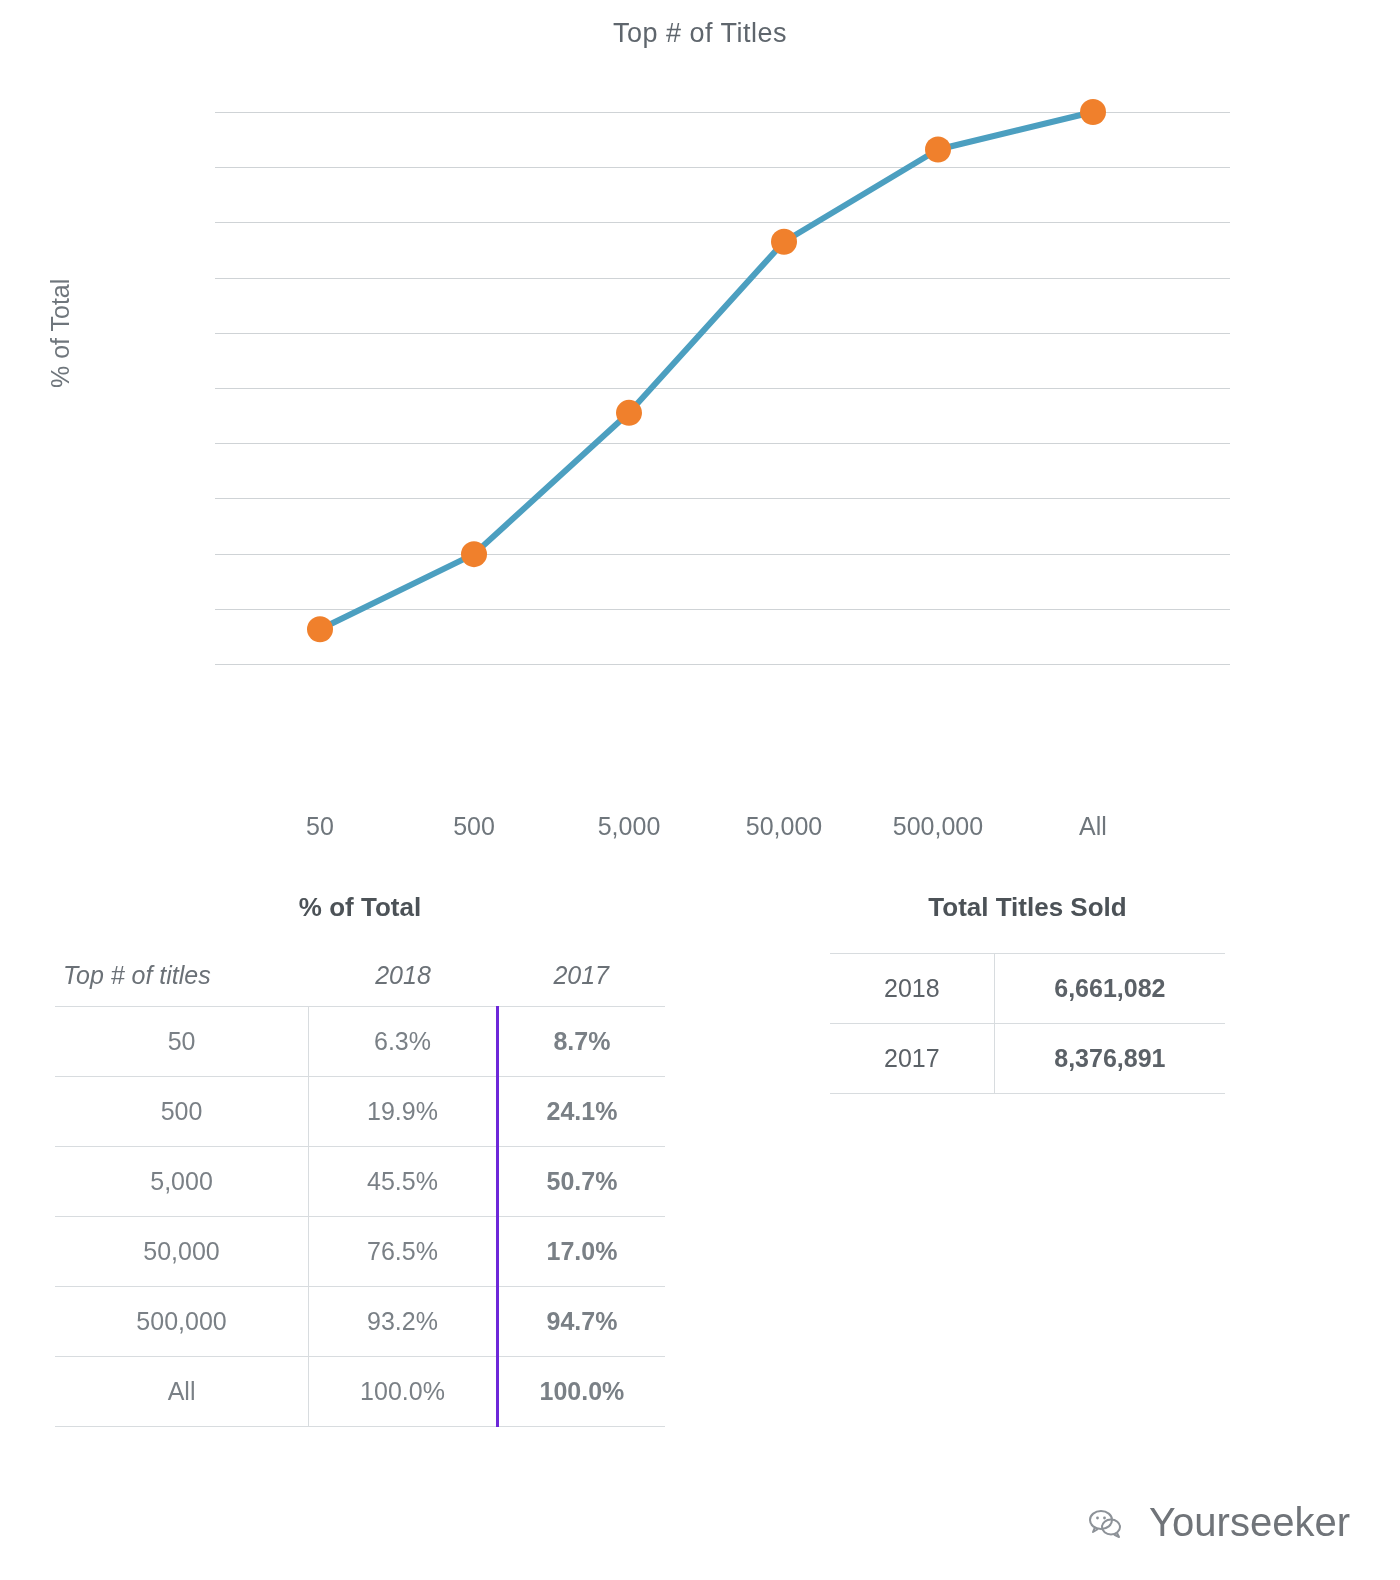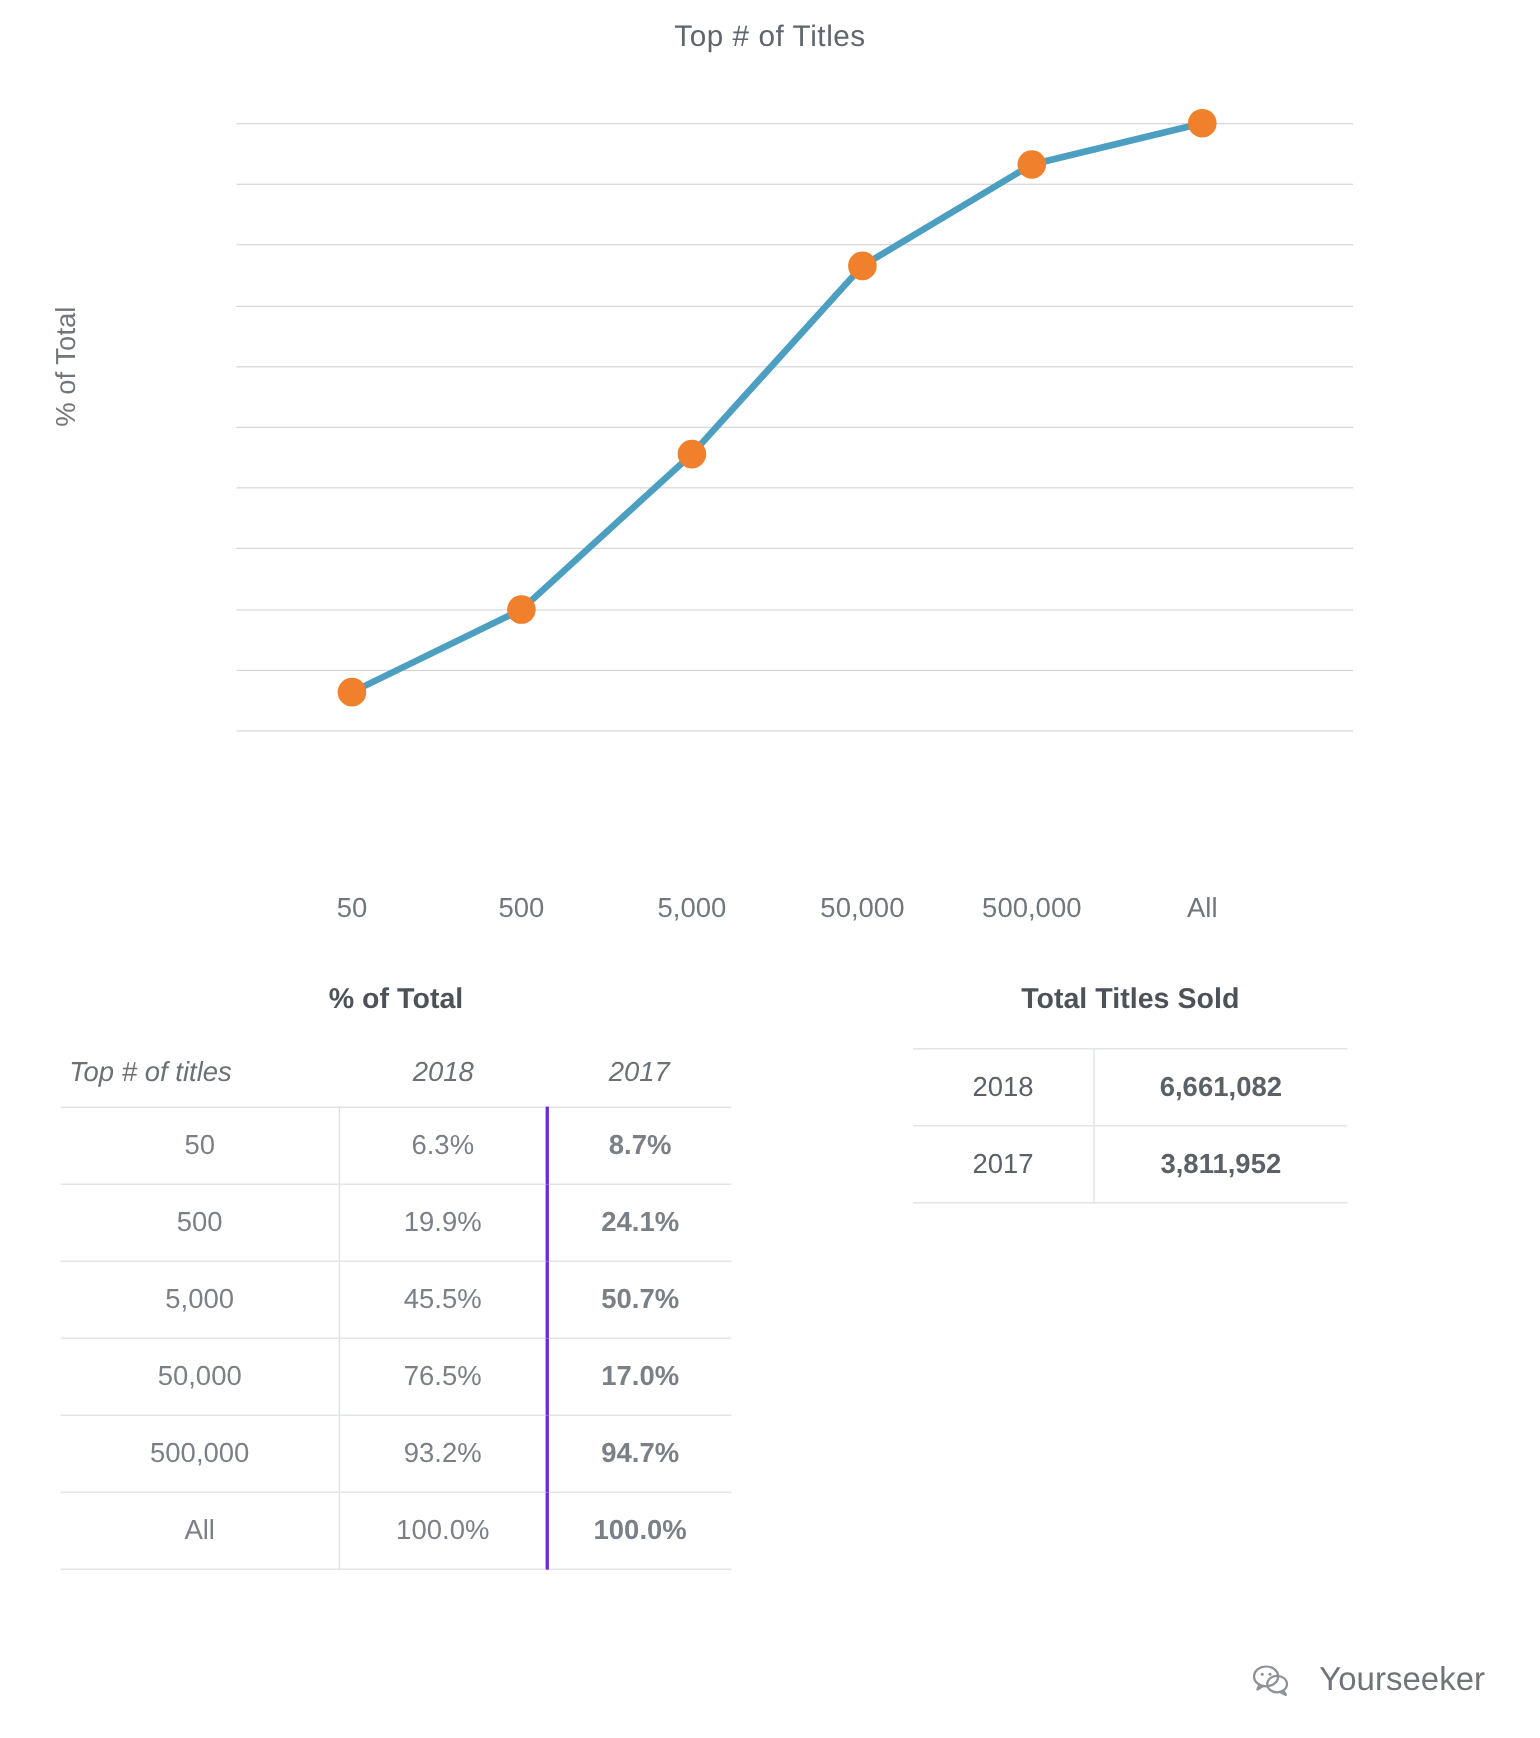--- a/index.html
+++ b/index.html
@@ -143,21 +143,21 @@
 
   
   #watermark {
     position: absolute;
     right: 50px;
     bottom: 35px;
     display: flex;
     align-items: center;
     gap: 26px;
     color: #707479;
-    font-size: 30px;
+    font-size: 40px;
   }
   #watermark .wm-icon {
     width: 36px;
     height: 36px;
     position: relative;
   }
 </style>
 </head>
 <body>
 
@@ -264,21 +264,21 @@
       <div>Total Titles Sold</div>
     </div>
     <table id="right-table">
       <tbody>
         <tr>
           <td class="rc1">2018</td>
           <td class="rc2">6,661,082</td>
         </tr>
         <tr>
           <td class="rc1">2017</td>
-          <td class="rc2">3,811,952</td>
+          <td class="rc2">8,376,891</td>
         </tr>
       </tbody>
     </table>
   </div>
 </div>
 
 <div id="watermark">
   <span class="wm-icon">
     <svg width="36" height="36" viewBox="0 0 36 36">
       <ellipse cx="14" cy="15" rx="11" ry="9" fill="none" stroke="#8d9298" stroke-width="2"></ellipse>

